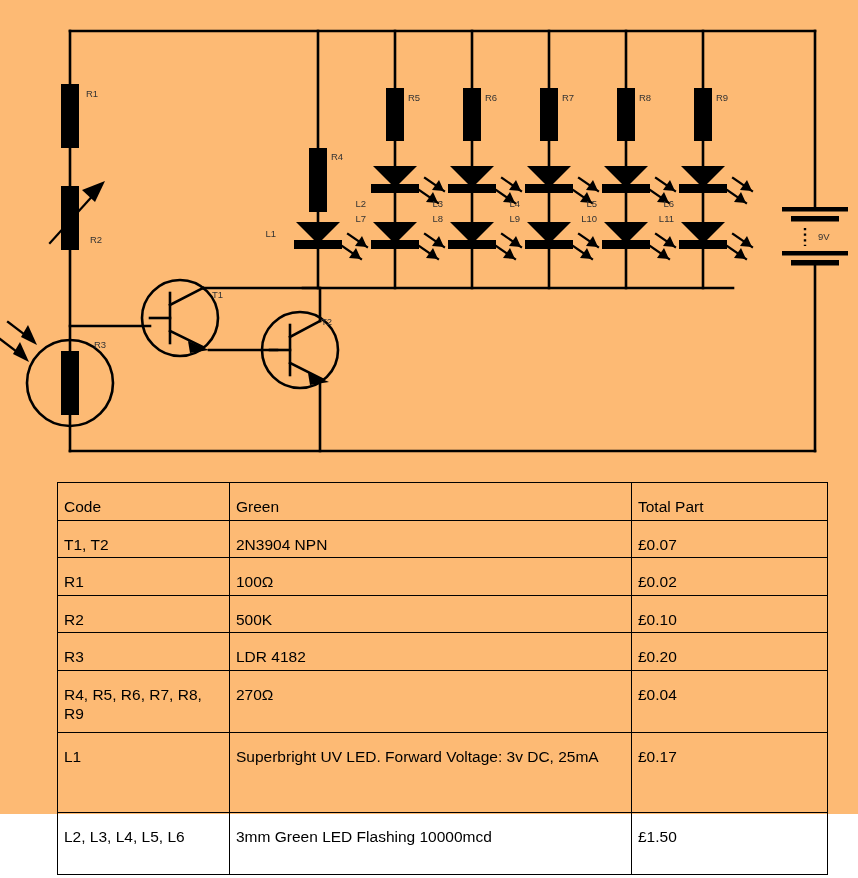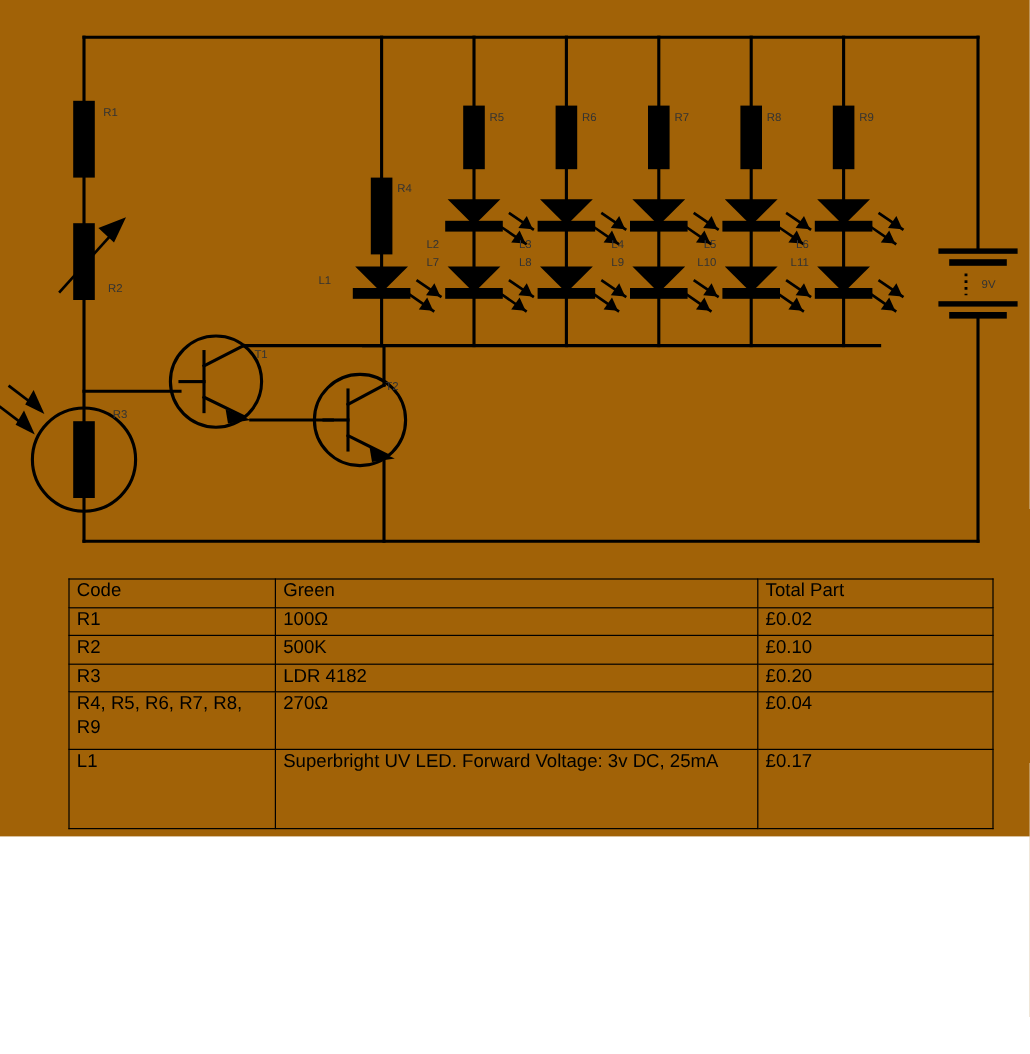--- a/index.html
+++ b/index.html
@@ -10,22 +10,22 @@
   body {
     width: 858px;
     height: 878px;
     font-family: "Liberation Sans", sans-serif;
     color: #000000;
     overflow: hidden;
   }
   #page {
     position: relative;
     width: 858px;
-    height: 697px;
-    background: #a16207;
+    height: 814px;
+    background: #fdba74;
   }
 
   
   #schematic {
     position: absolute;
     left: 0;
     top: 0;
     width: 858px;
     height: 470px;
   }
@@ -48,21 +48,21 @@
   table.parts {
     border-collapse: collapse;
     width: 770px;
     table-layout: fixed;
     font-family: "Liberation Sans", sans-serif;
     font-size: 15.5px;
     line-height: 1.26;
   }
   table.parts td, table.parts th {
     border: 1.6px solid #000000;
-    padding: 0 6px 3px 6px;
+    padding: 14px 6px 3px 6px;
     text-align: left;
     font-weight: normal;
     vertical-align: top;
     color: #000000;
   }
   table.parts col.c-code  { width: 172px; }
   table.parts col.c-part  { width: 402px; }
   table.parts col.c-cost  { width: 196px; }
   td.tall2 { height: 44px; }
   td.tall3 { height: 62px; }
@@ -372,20 +372,25 @@
       </colgroup>
       <thead>
         <tr>
           <th>Code</th>
           <th>Green</th>
           <th>Total Part</th>
         </tr>
       </thead>
       <tbody>
         <tr>
+          <td>T1, T2</td>
+          <td>2N3904 NPN</td>
+          <td>£0.07</td>
+        </tr>
+        <tr>
           <td>R1</td>
           <td>100Ω</td>
           <td>£0.02</td>
         </tr>
         <tr>
           <td>R2</td>
           <td>500K</td>
           <td>£0.10</td>
         </tr>
         <tr>
@@ -396,17 +401,22 @@
         <tr>
           <td class="tall2">R4, R5, R6, R7, R8, R9</td>
           <td class="tall2">270Ω</td>
           <td class="tall2">£0.04</td>
         </tr>
         <tr>
           <td class="tall3">L1</td>
           <td class="tall3">Superbright UV LED. Forward Voltage: 3v DC, 25mA</td>
           <td class="tall3">£0.17</td>
         </tr>
+        <tr>
+          <td class="tall2">L2, L3, L4, L5, L6</td>
+          <td class="tall2">3mm Green LED Flashing 10000mcd</td>
+          <td class="tall2">£1.50</td>
+        </tr>
       </tbody>
     </table>
   </div>
 
 </div>
 
 </body></html>

